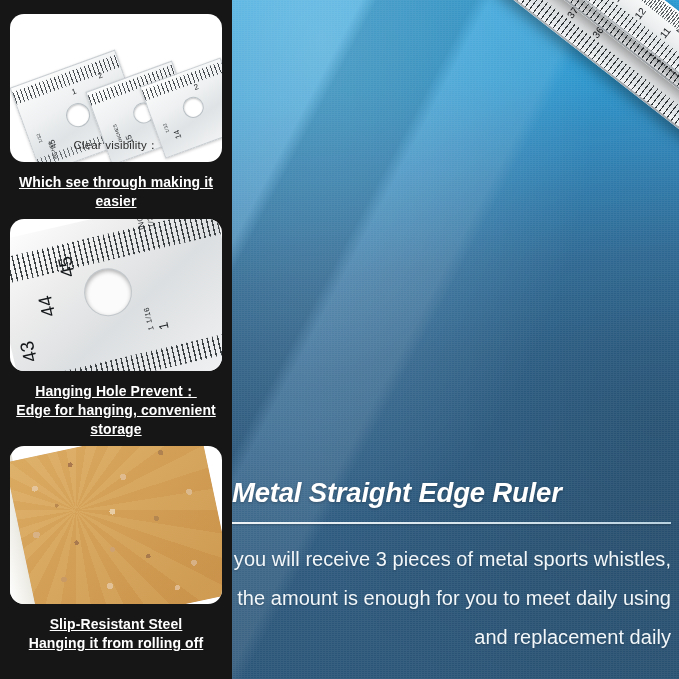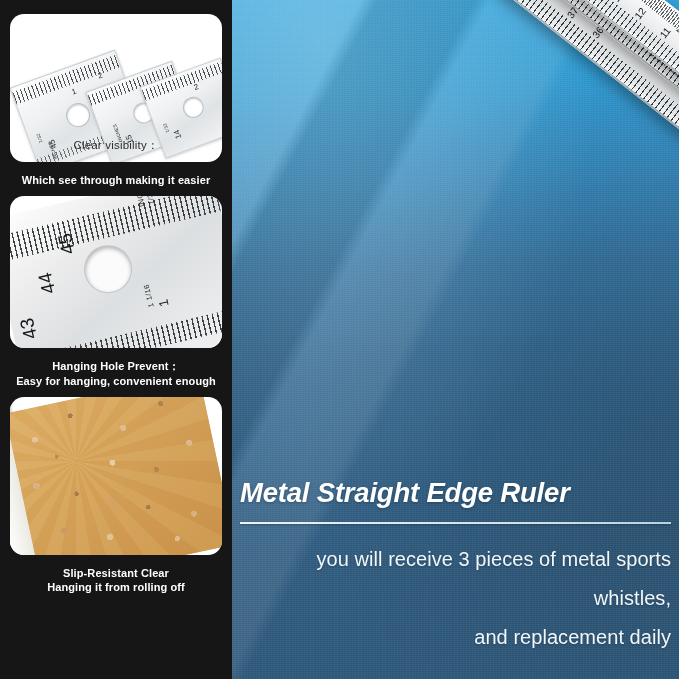--- a/index.html
+++ b/index.html
@@ -30,21 +30,21 @@
   .card-1 { height: 148px; }
   .card-2 { height: 152px; }
   .card-3 { height: 158px; }
   .caption {
     text-align: center;
     color: #ffffff;
     font-weight: bold;
     line-height: 1.35;
     padding: 5px 2px 0 2px;
   }
-  .caption .ln { display: block; font-size: 11px; letter-spacing: .1px; }
+  .caption .ln { display: block; font-size: 14px; letter-spacing: .1px; text-decoration: underline; }
   .cap-sp-1 { margin-top: 6px; }
 
   
   .thumb1-label {
     position: absolute; left: 0; right: 0; bottom: 9px;
     text-align: center; font-size: 11.5px; color: #2d2d2d;
     letter-spacing: .2px;
   }
   .r-end {
     position: absolute;
@@ -185,21 +185,21 @@
     position: absolute; font-size: 10px; color: #14171a;
     font-family: "Liberation Sans", sans-serif;
   }
   .bnum.rot { transform: rotate(-90deg); }
   .brand-mark {
     position: absolute; font-size: 6.5px; color: #16191b; letter-spacing: .6px;
   }
 
   
   .textblock {
-    position: absolute; left: 8px; right: 8px; bottom: 22px;
+    position: absolute; left: 0; right: 8px; bottom: 22px;
   }
   .headline {
     font-size: 27.5px; font-weight: bold; font-style: italic;
     color: #ffffff; letter-spacing: -.2px;
     text-shadow: 0 1px 3px rgba(0,0,0,.28);
     margin-bottom: 13px;
   }
   .divider {
     height: 2px; width: 100%;
     background: linear-gradient(90deg,#eef3f6,#cfe0ea 70%,#b9d2e0);
@@ -273,32 +273,32 @@
 
           <div class="macro-lbl" style="left:160px; top:22px;">1/32</div>
           <div class="macro-lbl" style="left:150px; top:22px;">INCHES</div>
           <div class="macro-lbl" style="left:146px; top:124px; font-size:13px;">1</div>
           <div class="macro-lbl" style="left:136px; top:122px;">1 1/16</div>
         </div>
       </div>
 
       <div class="caption">
         <span class="ln cap-sp-1">Hanging Hole Prevent：</span>
-        <span class="ln">Easy for hanging, convenient enough</span>
+        <span class="ln">Edge for hanging, convenient storage</span>
       </div>
     </div>
 
     <div class="feature-block" style="margin-top:8px;">
       <div class="card card-3 cork-card">
         <div class="cork-steel"></div>
         <div class="cork"></div>
       </div>
 
       <div class="caption">
-        <span class="ln cap-sp-1">Slip-Resistant Clear</span>
+        <span class="ln cap-sp-1">Slip-Resistant Steel</span>
         <span class="ln">Hanging it from rolling off</span>
       </div>
     </div>
   </div>
 
   <div class="right">
     <div class="sheen"></div>
     <div class="grain"></div>
 
     <div class="ruler" style="left:64px; top:-28px; width:520px; height:54px; transform:rotate(38deg);">
@@ -336,16 +336,17 @@
       <div class="bnum rot" style="left:150px; top:20px;">11</div>
 
       <div class="bnum" style="left:162px; top:8px;">2</div>
 
     </div>
 
     <div class="textblock">
       <div class="headline">Metal Straight Edge Ruler</div>
       <div class="divider"></div>
       <span class="body-line">you will receive 3 pieces of metal sports whistles,</span>
+      <span class="body-line">the amount is enough for you to meet daily using</span>
       <span class="body-line">and replacement daily</span>
     </div>
   </div>
 </div>
 
 </body></html>

